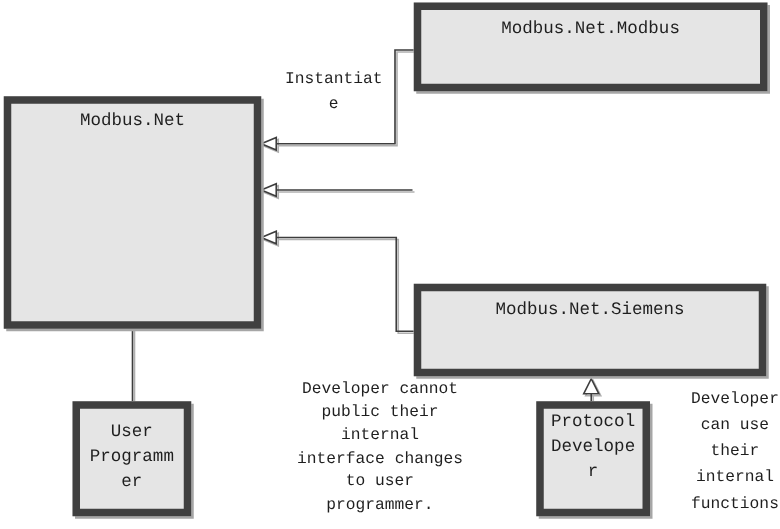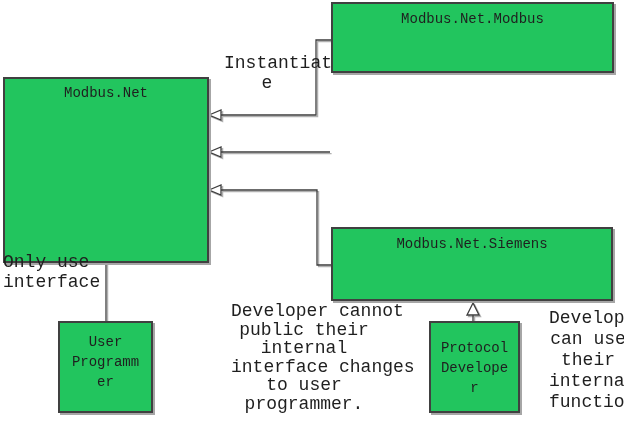--- a/index.html
+++ b/index.html
@@ -7,45 +7,45 @@
     position: relative;
     width: 624px;
     height: 423px;
     background: #ffffff;
     font-family: "Liberation Mono", "DejaVu Sans Mono", monospace;
     color: #1f1f1f;
     overflow: hidden;
   }
   .box {
     position: absolute;
-    background: #22c55e;
-    border: 2px solid #404040;
+    background: #e5e5e5;
+    border: 6px solid #404040;
     box-shadow: 2px 2px 0 #a6a6a6;
     box-sizing: border-box;
     text-align: center;
     font-size: 14px;
     line-height: 20px;
     white-space: pre;
   }
   .label {
     position: absolute;
-    font-size: 18px;
+    font-size: 13px;
     line-height: 20px;
     text-align: center;
     white-space: pre;
   }
   #svg-layer { position: absolute; left: 0; top: 0; width: 624px; height: 423px; }
 
   
   #box-modbus-net        { left: 3px;   top: 77px;  width: 206px; height: 186px; padding-top: 4px; }
   #box-modbus-net-modbus { left: 331px; top: 2px;   width: 283px; height: 71px;  padding-top: 5px; }
   #box-modbus-net-opc    { left: 330px; top: 113px; width: 284px; height: 74px;  padding-top: 6px; }
   #box-modbus-net-siemens{ left: 331px; top: 227px; width: 282px; height: 74px;  padding-top: 5px; }
   #box-user-programmer   { left: 58px;  top: 321px; width: 95px;  height: 92px;  padding-top: 9px; }
-  #box-protocol-developer{ left: 429px; top: 321px; width: 91px;  height: 92px;  padding-top: 15px; }
+  #box-protocol-developer{ left: 429px; top: 321px; width: 91px;  height: 92px;  padding-top: 1px; }
 
   
   #label-instantiate { left: 224px; top: 53px;  width: 86px; }
   #label-only-use    { left: 3px;   top: 252px; width: 82px; }
   #label-dev-cannot  { left: 231px; top: 302px; width: 146px; line-height: 18.5px; }
   #label-dev-can     { left: 549px; top: 308px; width: 78px;  line-height: 21px; }
 </style>
 </head>
 <body>
 
@@ -101,22 +101,20 @@
 Programm
 er</div>
 
   <div class="box" id="box-protocol-developer">Protocol
 Develope
 r</div>
 
   <div class="label" id="label-instantiate">Instantiat
 e</div>
 
-  <div class="label" id="label-only-use">Only use
-interface</div>
 
   <div class="label" id="label-dev-cannot">Developer cannot
 public their
 internal
 interface changes
 to user
 programmer.</div>
 
   <div class="label" id="label-dev-can">Developer
 can use

